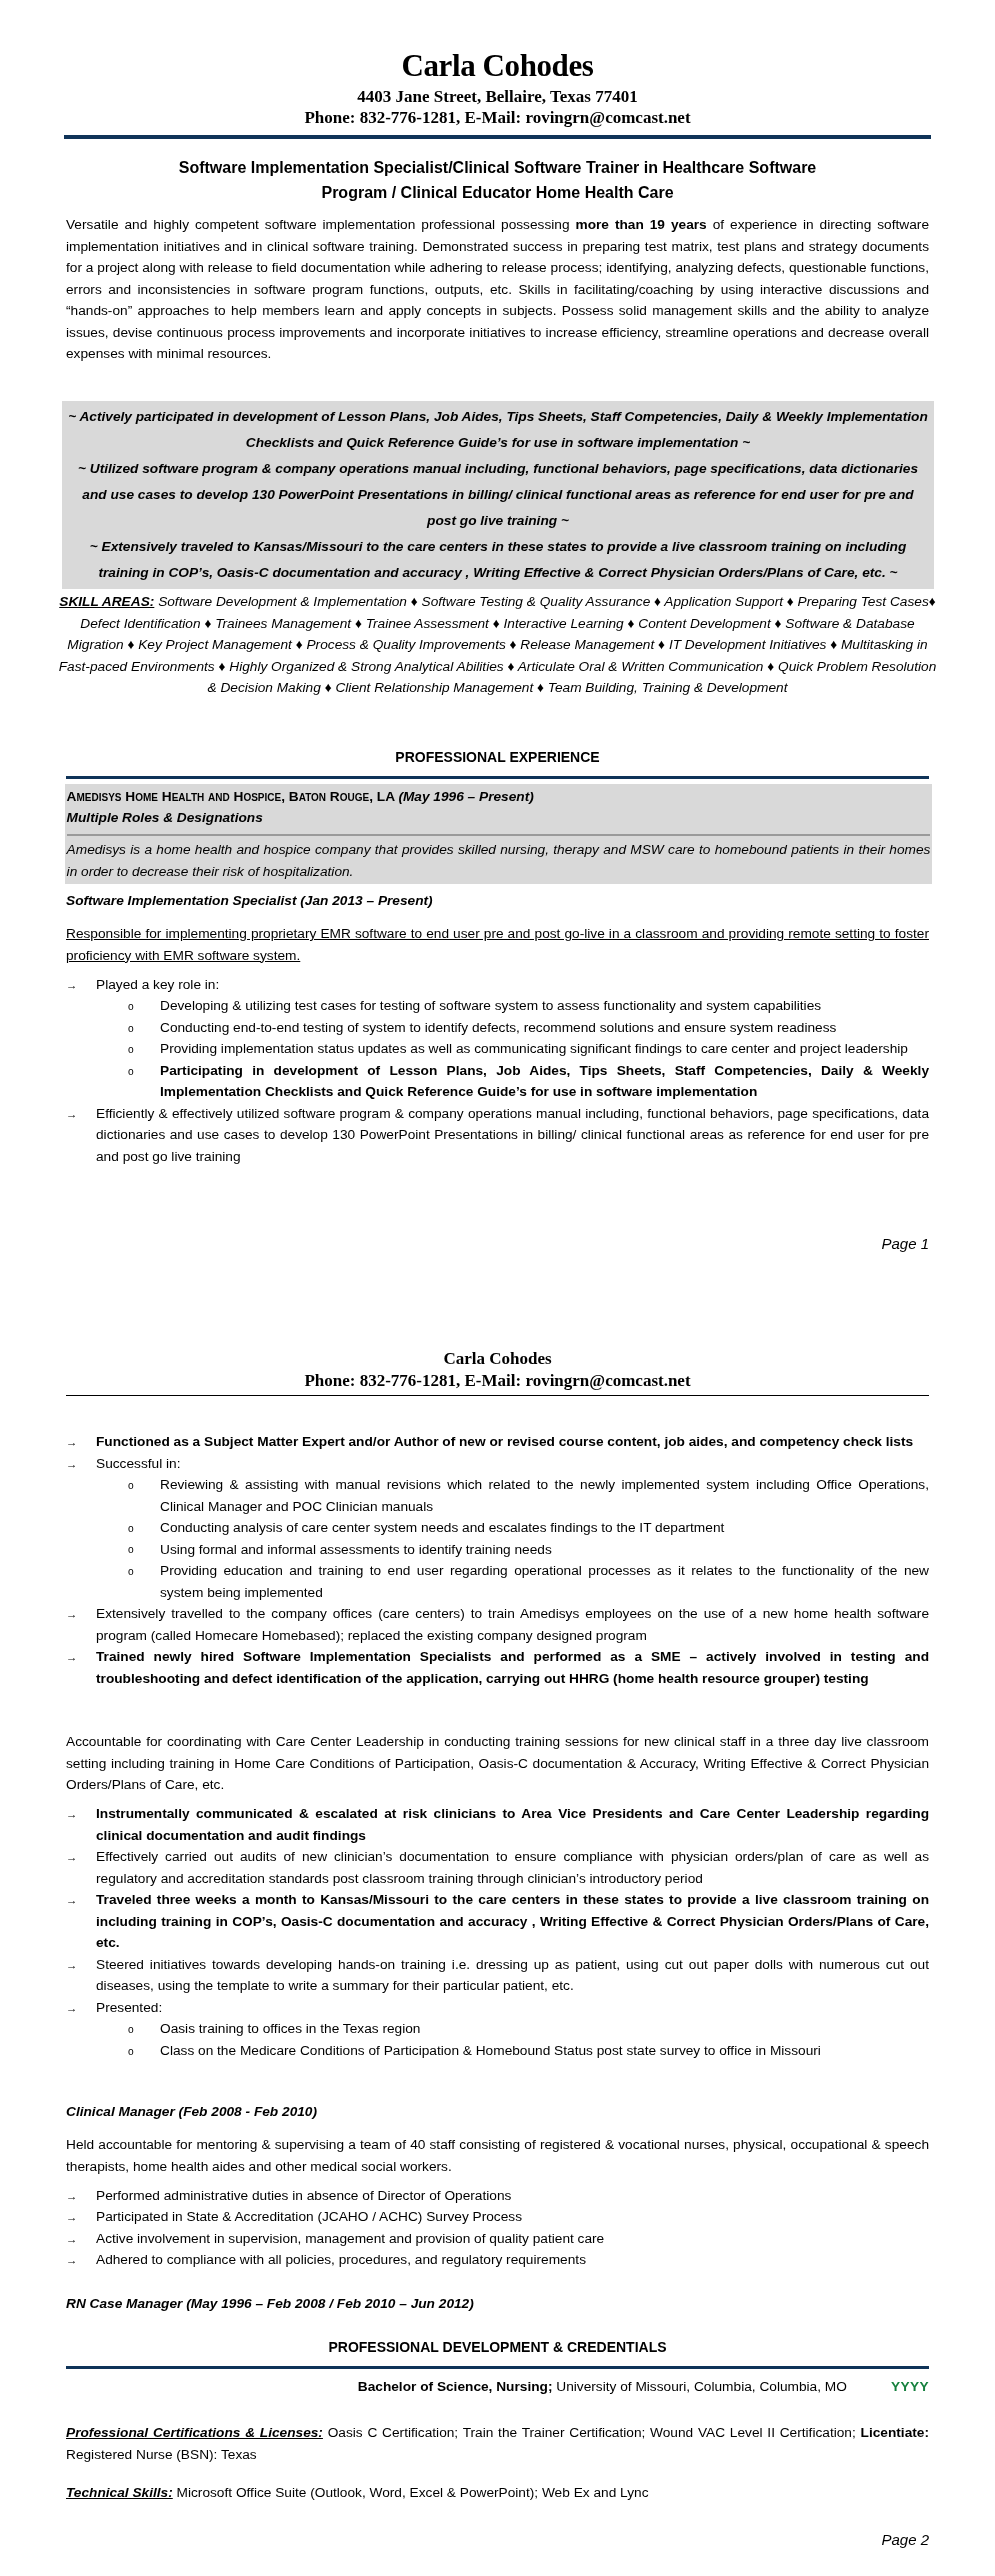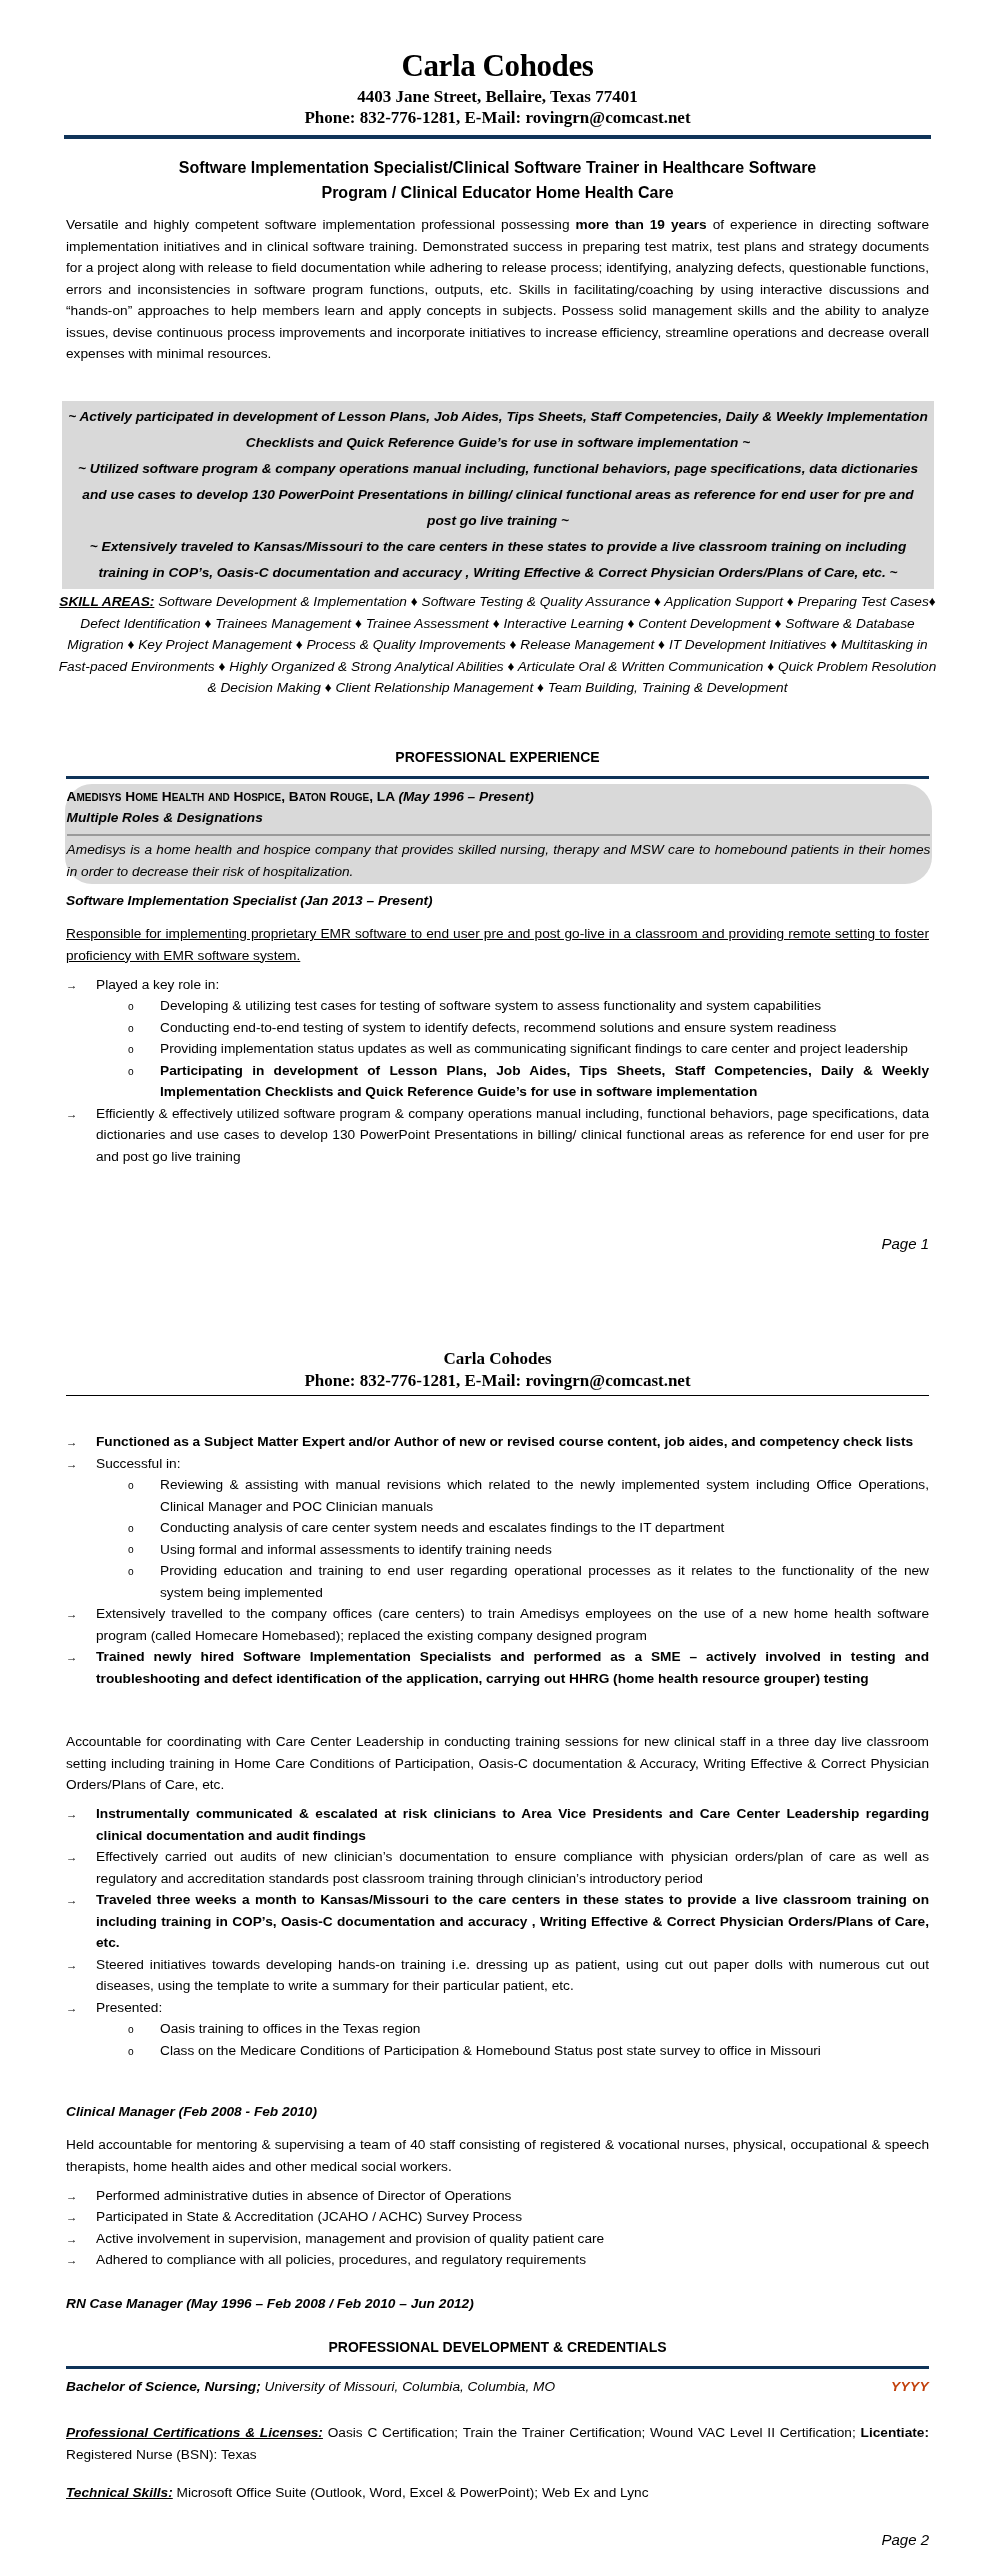--- a/index.html
+++ b/index.html
@@ -85,21 +85,20 @@
     .section-title {
       text-align: center;
       font-weight: bold;
       font-size: 14px;
       line-height: 22px;
     }
 
     .company-box {
       background: #d9d9d9;
       padding: 1.6px 1.6px 0 1.6px;
-      border-radius: 27px;
     }
     .company-line {
       font-weight: bold;
       font-variant: small-caps;
       line-height: 21px;
     }
     .company-line .dates {
       font-variant: normal;
       font-style: italic;
     }
@@ -158,28 +157,28 @@
     .u { text-decoration: underline; }
 
     .page-num {
       text-align: right;
       font-style: italic;
       font-size: 15px;
     }
 
     .edu-row {
       display: flex;
-      justify-content: space-between;
+      justify-content: flex-end;
       line-height: 22px;
-      font-style: italic;
     }
     .yyyy {
       font-weight: bold;
-      color: #c2410c;
+      color: #15803d;
       letter-spacing: 0.4px;
+      margin-left: 44px;
     }
   </style>
 </head>
 <body>
 
 <div class="page" id="page1">
 
   <div class="content" style="top:48px;">
     <div class="name-big">Carla Cohodes</div>
     <div class="addr-line" style="margin-top:1.6px;">4403 Jane Street, Bellaire, Texas 77401</div>

